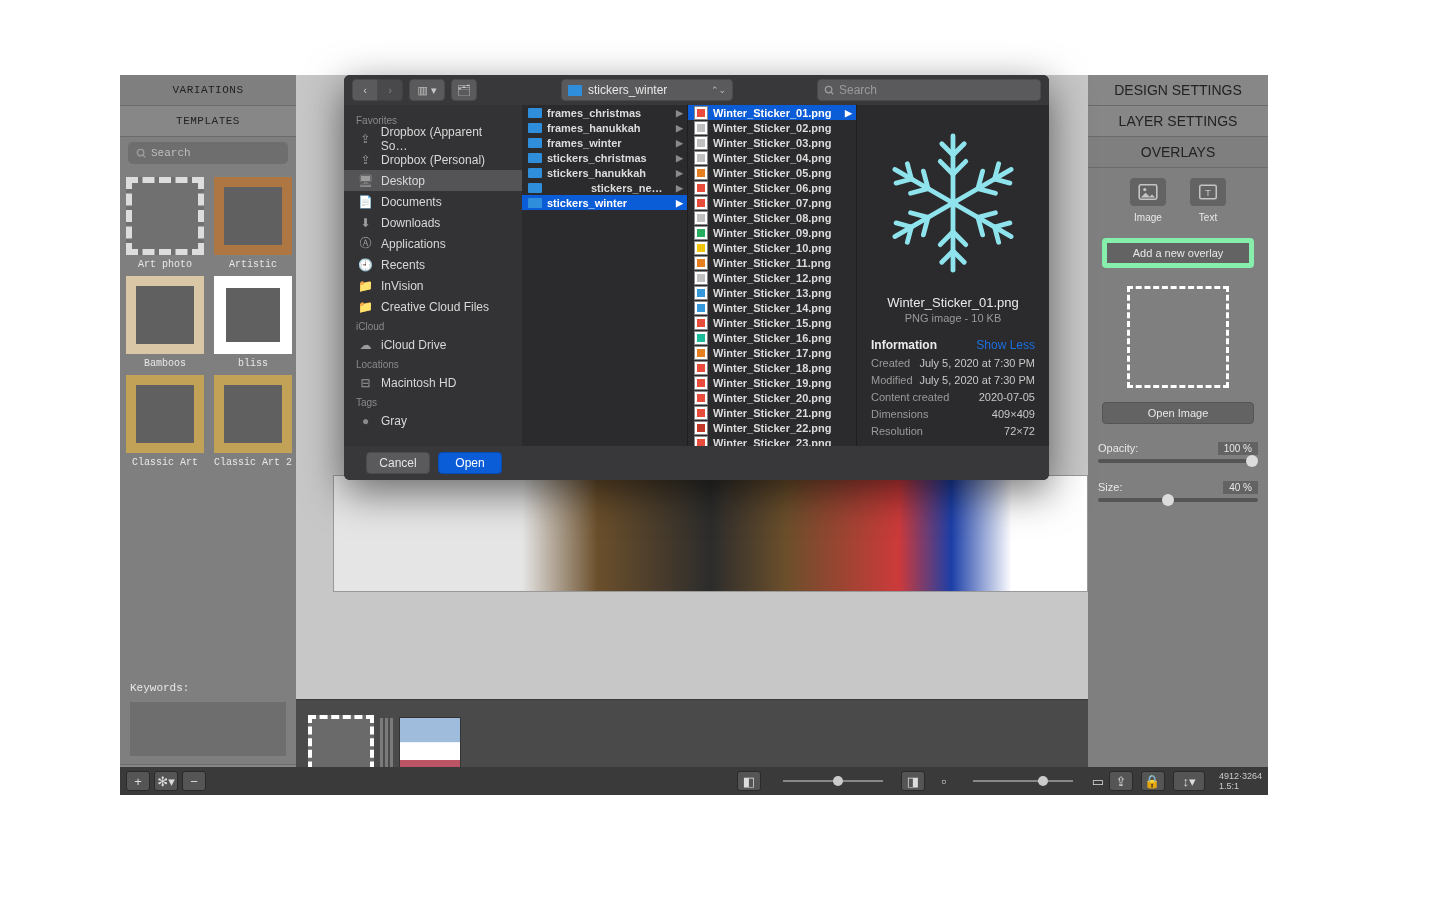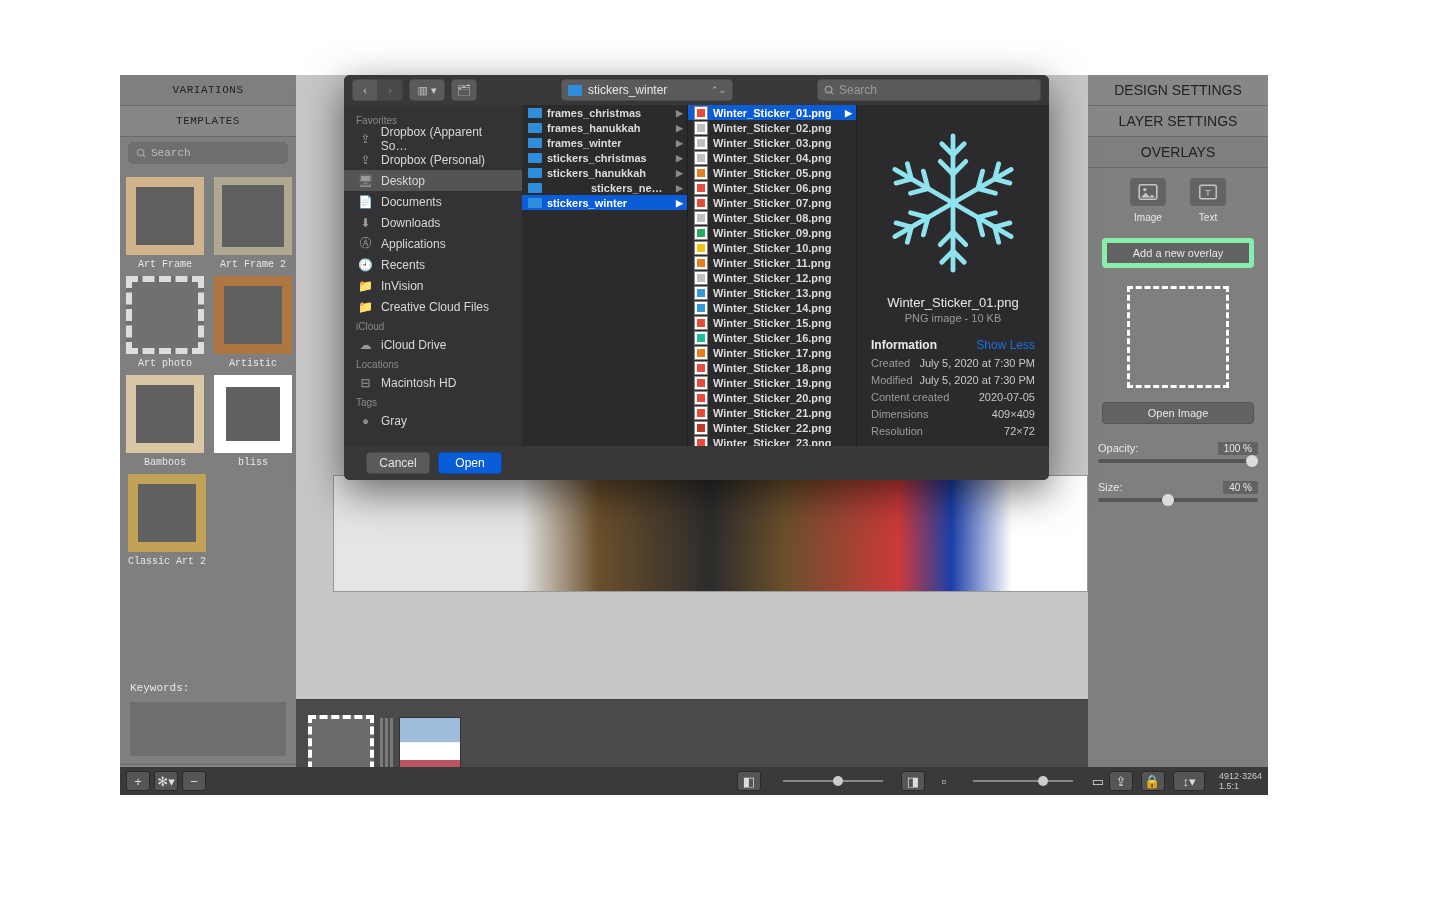--- a/index.html
+++ b/index.html
@@ -113,49 +113,43 @@
       <div class="sidebar-search">
         <svg width="11" height="11" viewBox="0 0 24 24" fill="none" stroke="#bbb" stroke-width="3">
             <circle cx="10" cy="10" r="7"></circle>
             <line x1="20" y1="20" x2="15" y2="15"></line>
           </svg>
         <span>Search</span>
       </div>
       <div class="tpl-grid">
         <div class="tpl-row">
           <div class="tpl">
-              <div class="tpl-thumb frame"></div>
-              <div class="tpl-label">Art Frame</div>
-            </div>
-          <div class="tpl">
-              <div class="tpl-thumb frame2"></div>
-              <div class="tpl-label">Art Frame 2</div>
-            </div>
-        </div>
-        <div class="tpl-row">
-          <div class="tpl">
               <div class="tpl-thumb photo"></div>
               <div class="tpl-label">Art photo</div>
             </div>
           <div class="tpl">
               <div class="tpl-thumb artistic"></div>
               <div class="tpl-label">Artistic</div>
             </div>
         </div>
         <div class="tpl-row">
           <div class="tpl">
               <div class="tpl-thumb bamboo"></div>
               <div class="tpl-label">Bamboos</div>
             </div>
           <div class="tpl">
               <div class="tpl-thumb bliss"></div>
               <div class="tpl-label">bliss</div>
             </div>
         </div>
         <div class="tpl-row">
+          <div class="tpl">
+              <div class="tpl-thumb classic"></div>
+              <div class="tpl-label">Classic Art</div>
+            </div>
           <div class="tpl">
               <div class="tpl-thumb classic"></div>
               <div class="tpl-label">Classic Art 2</div>
             </div>
         </div>
       </div>
       <div class="keywords">Keywords:</div>
       <div class="kw-box"></div>
       <div class="library-tab">LIBRARY</div>
     </div>

